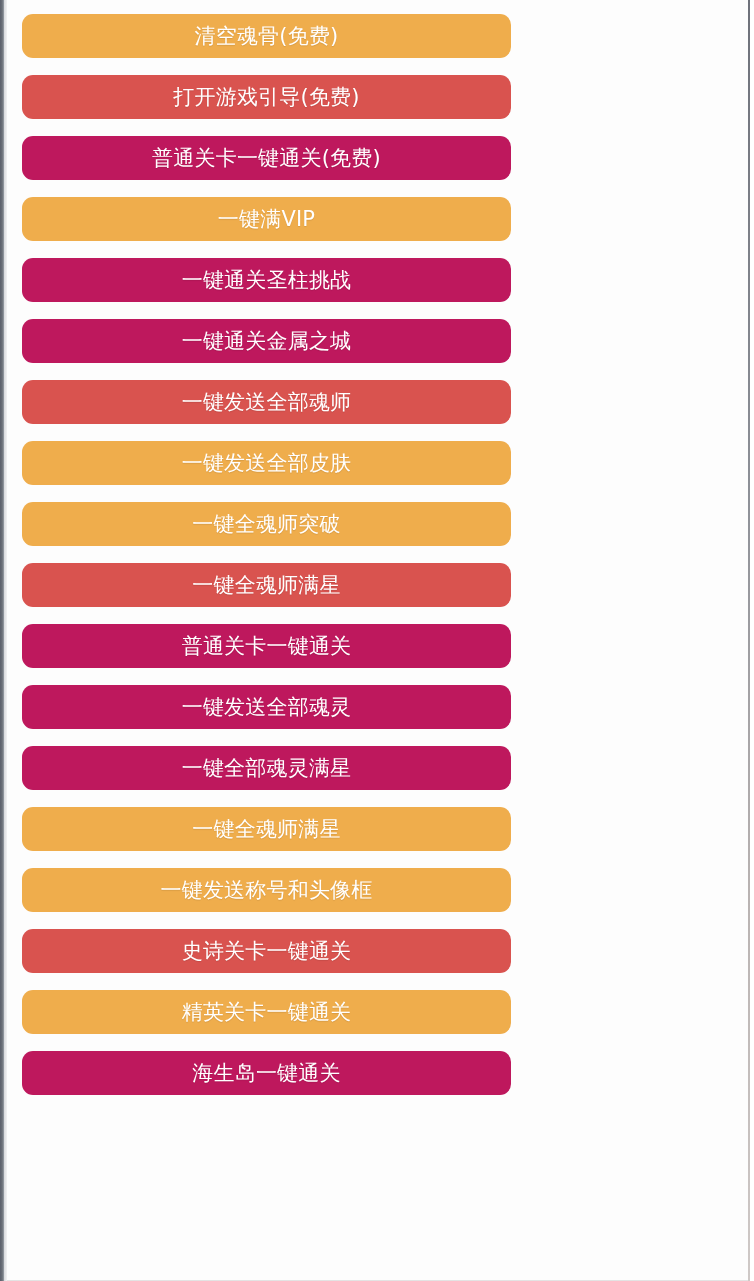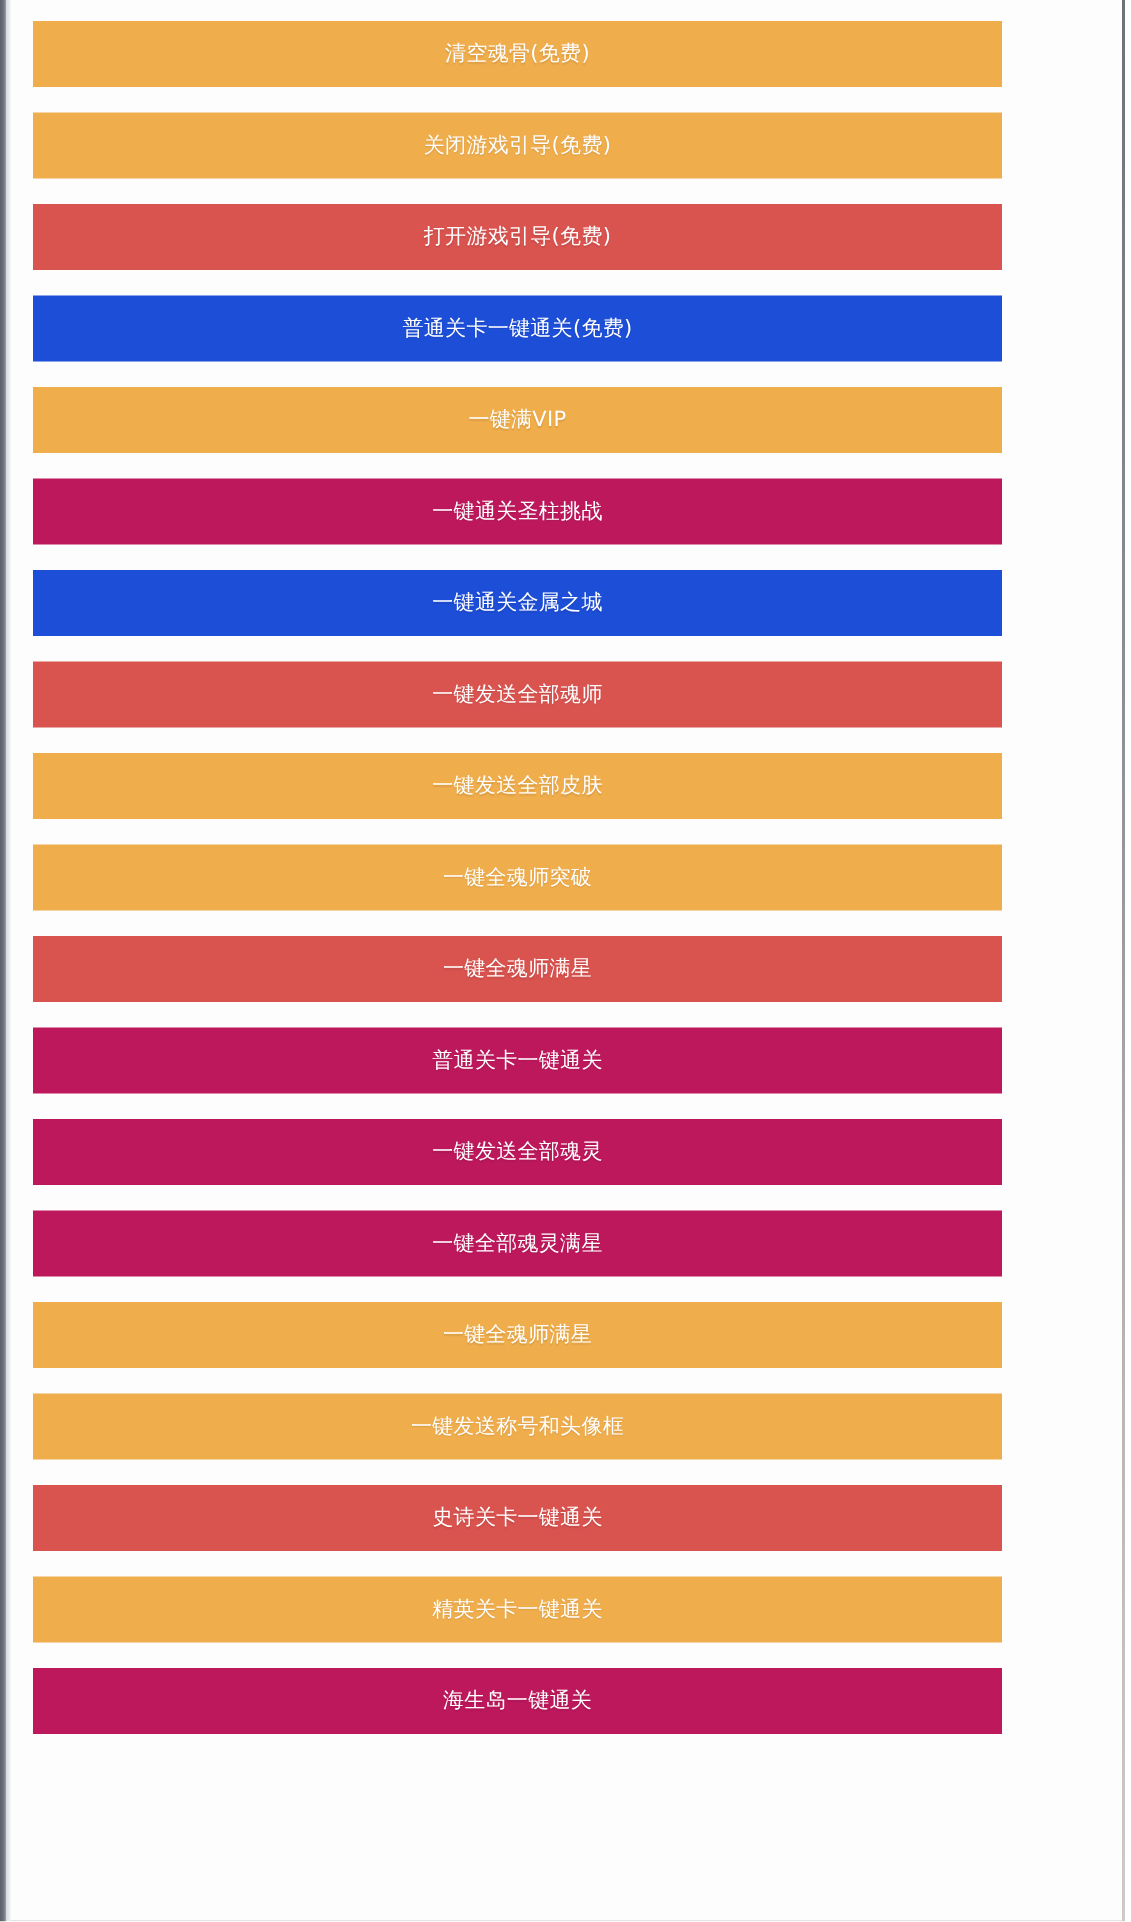--- a/index.html
+++ b/index.html
@@ -87,56 +87,53 @@
     width: 585px;
   }
 
   .btn-row {
     margin-bottom: 17px;
   }
 
   .action-button {
     display: block;
     box-sizing: border-box;
-    width: 646px;
+    width: 489px;
     height: 44px;
     line-height: 44px;
     border: 0;
-    border-radius: 0;
+    border-radius: 11px;
     color: #ffffff;
     font-family: "DejaVu Sans", "Liberation Sans", sans-serif;
-    font-size: 14px;
+    font-size: 21px;
     font-weight: 400;
     text-align: center;
     letter-spacing: 0.2px;
     padding: 0;
     cursor: pointer;
     white-space: nowrap;
     overflow: hidden;
     text-shadow: 0 1px 1px rgba(0, 0, 0, 0.10);
     -webkit-font-smoothing: antialiased;
   }
 
   .action-button.warning { background-color: #efad4c; }
   .action-button.danger  { background-color: #d9534f; }
-  .action-button.primary { background-color: #1d4ed8; }
+  .action-button.primary { background-color: #be185d; }
   .action-button.success { background-color: #be185d; }
 </style>
 </head>
 <body>
 
 <div id="viewport">
 
   <div id="page">
     <div id="button-stack">
         <div class="btn-row">
           <button class="action-button warning">清空魂骨(免费)</button>
-        </div>
-        <div class="btn-row">
-          <button class="action-button warning">关闭游戏引导(免费)</button>
         </div>
         <div class="btn-row">
           <button class="action-button danger">打开游戏引导(免费)</button>
         </div>
         <div class="btn-row">
           <button class="action-button primary">普通关卡一键通关(免费)</button>
         </div>
         <div class="btn-row">
           <button class="action-button warning">一键满VIP</button>
         </div>

